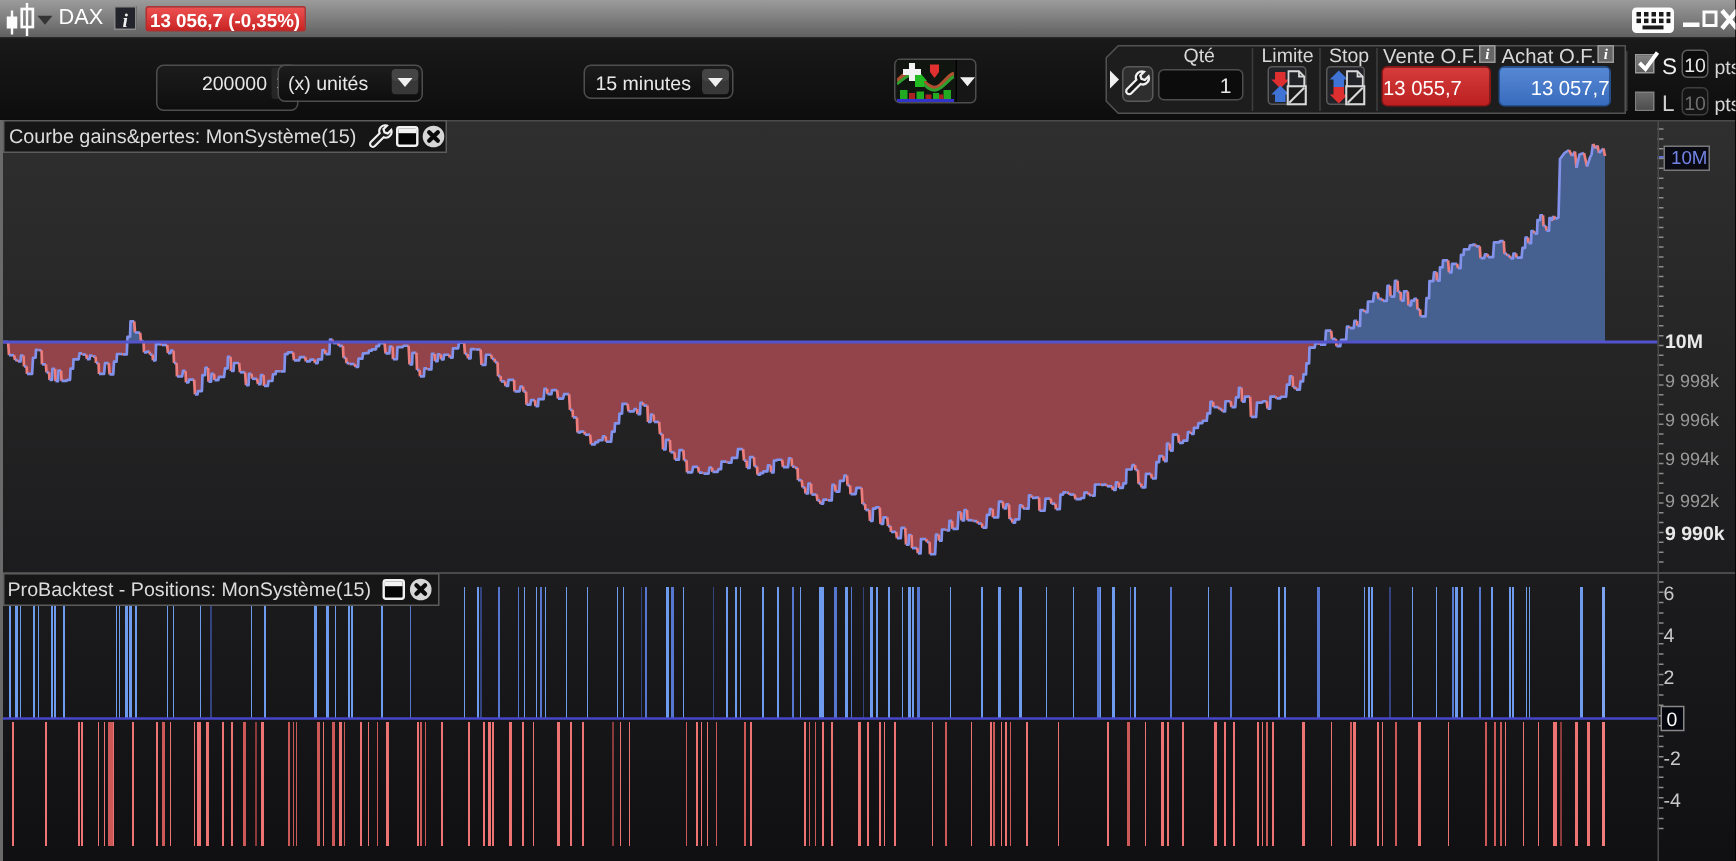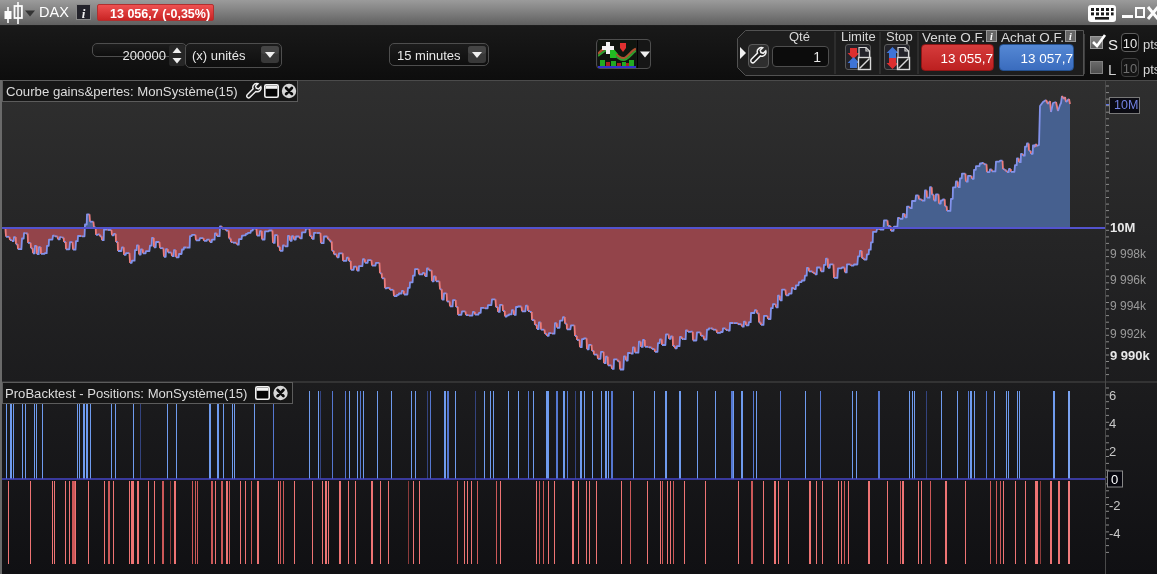--- a/index.html
+++ b/index.html
@@ -16,21 +16,21 @@
     <line x1="16" y1="2" x2="16" y2="24" stroke="#fdfdfd" stroke-width="1.6"></line>
     <rect x="12.5" y="6" width="7.4" height="12" fill="none" stroke="#fdfdfd" stroke-width="1.8"></rect>
   </svg>
   <svg width="18" height="26" style="position:absolute;left:24px;top:0">
     <path d="M1,10.5 L11,10.5 L6,16.5 Z" fill="#343434"></path>
   </svg>
   <div style="position:absolute;left:39px;top:4px;font-size:14.5px;font-weight:normal;color:#fff">DAX</div>
 
   <div style="position:absolute;left:76px;top:4px;width:15px;height:16px;background:#23232b;border:1px solid #8a8a8a;text-align:center;font-family:'Liberation Serif',serif;font-weight:bold;font-style:italic;font-size:13px;color:#efefef;line-height:17px">i</div>
 
-  <div style="position:absolute;left:97px;top:4px;height:17px;padding:1px 3px 1px 12px;background:linear-gradient(#ee5151,#c92424);border-radius:2px;border:1px solid #b03030;font-size:12.5px;font-weight:bold;color:#fff;line-height:16px">13 056,7 (-0,35%)</div>
+  <div style="position:absolute;left:97px;top:4px;height:17px;padding:1px 3px 1px 2px;background:linear-gradient(#ee5151,#c92424);border-radius:2px;border:1px solid #b03030;font-size:12.5px;font-weight:bold;color:#fff;line-height:16px">13 056,7 (-0,35%)</div>
 
   <svg width="30" height="20" style="position:absolute;left:1087px;top:4px">
     <rect x="1" y="1" width="28" height="17" rx="3" fill="#fdfdfd"></rect>
     <g fill="#1a1a1a">
       <rect x="4" y="4" width="3" height="3"></rect>
           <rect x="9" y="4" width="3" height="3"></rect>
           <rect x="14" y="4" width="3" height="3"></rect>
           <rect x="19" y="4" width="3" height="3"></rect>
           <rect x="24" y="4" width="2.6" height="3"></rect>
       <rect x="4" y="8.4" width="3" height="3"></rect>
@@ -43,21 +43,21 @@
   </svg>
   <div style="position:absolute;left:1122px;top:15px;width:11px;height:3px;background:#fdfdfd"></div>
   <div style="position:absolute;left:1135px;top:7px;width:10px;height:11px;border:2px solid #fdfdfd"></div>
   <svg width="14" height="16" style="position:absolute;left:1146px;top:5px">
     <path d="M2,2 L12,14 M12,2 L2,14" stroke="#fdfdfd" stroke-width="3"></path>
   </svg>
 </div>
 
 <div style="position:absolute;left:0;top:26px;width:1157px;height:54px;background:linear-gradient(#191919,#0d0d0d)">
 
-  <div style="position:absolute;left:92px;top:17px;width:95px;height:14px;border:1px solid #4e4e4e;border-radius:5px;background:linear-gradient(#1c1c1c,#0e0e0e)">
+  <div style="position:absolute;left:104px;top:17px;width:95px;height:31px;border:1px solid #4e4e4e;border-radius:5px;background:linear-gradient(#1c1c1c,#0e0e0e)">
     <div style="position:absolute;right:20px;top:4px;font-size:13px;color:#e8e8e8">200000</div>
     <svg width="18" height="23" style="position:absolute;right:0;top:0">
       <rect x="1" y="1" width="16" height="21" rx="2" fill="#262626"></rect>
       <path d="M4.5,9 L13.5,9 L9,3.5 Z" fill="#ededed"></path>
       <path d="M4.5,14 L13.5,14 L9,19.5 Z" fill="#ededed"></path>
     </svg>
   </div>
 
   <div style="position:absolute;left:185px;top:17px;width:97px;height:25px;border:1px solid #4e4e4e;border-radius:5px;background:linear-gradient(#1c1c1c,#0e0e0e)">
     <div style="position:absolute;left:6px;top:4px;font-size:13px;color:#e8e8e8">(x) unités</div>
@@ -140,21 +140,21 @@
       <path d="M4,13 L11,13 L11,8 L13.5,8 L7.5,2 L1.5,8 L4,8 Z" fill="#3f74d6"></path>
       <path d="M4,13 L11,13 L11,18 L13.5,18 L7.5,24 L1.5,18 L4,18 Z" fill="#dd2f2f"></path>
       <path d="M13,2.5 L20,2.5 L23.5,6 L23.5,13 L13,13 Z" fill="#23232a" stroke="#d8d8d8" stroke-width="1.2"></path>
       <path d="M20,2.5 L20,6 L23.5,6" fill="none" stroke="#d8d8d8" stroke-width="1.2"></path>
       <rect x="12.5" y="12.5" width="12" height="12" fill="#1a1a1a" stroke="#d8d8d8" stroke-width="1.4"></rect>
       <line x1="13.5" y1="23.5" x2="23.5" y2="13.5" stroke="#d8d8d8" stroke-width="1.4"></line>
     </svg>
   </div>
   <div style="position:absolute;left:922px;top:4px;font-size:13.5px;color:#d8d8d8">Vente O.F.</div>
   <div style="position:absolute;left:986px;top:4px;width:11px;height:12px;background:#666;border:1px solid #999;text-align:center;font-family:'Liberation Serif',serif;font-weight:bold;font-style:italic;font-size:10px;color:#fff;line-height:12px">i</div>
-  <div style="position:absolute;left:921px;top:18px;width:73px;height:27px;background:linear-gradient(#d63c3c,#bc2020);border:1px solid #8e1616;border-radius:4px;text-align:right;font-size:13.5px;color:#fff;line-height:27px">13 055,7</div>
+  <div style="position:absolute;left:921px;top:18px;width:73px;height:27px;background:linear-gradient(#d63c3c,#bc2020);border:1px solid #8e1616;border-radius:4px;text-align:left;font-size:13.5px;color:#fff;line-height:27px">13 055,7</div>
   <div style="position:absolute;left:1001px;top:4px;font-size:13.5px;color:#d8d8d8">Achat O.F.</div>
   <div style="position:absolute;left:1065px;top:4px;width:11px;height:12px;background:#666;border:1px solid #999;text-align:center;font-family:'Liberation Serif',serif;font-weight:bold;font-style:italic;font-size:10px;color:#fff;line-height:12px">i</div>
   <div style="position:absolute;left:999px;top:18px;width:75px;height:27px;background:linear-gradient(#5588d4,#3a6cbe);border:1px solid #24508e;border-radius:4px;text-align:right;font-size:13.5px;color:#fff;line-height:27px">13 057,7</div>
 
   <div style="position:absolute;left:1084px;top:8px;width:1px;height:40px;background:#3f3f3f"></div>
   <div style="position:absolute;left:1090px;top:10px;width:13px;height:13px;background:linear-gradient(#848484,#5e5e5e);border:1px solid #9a9a9a"></div>
   <svg width="20" height="18" style="position:absolute;left:1090px;top:6px">
     <path d="M3,10 L7,14 L15,3" stroke="#fff" stroke-width="2.6" fill="none"></path>
   </svg>
   <div style="position:absolute;left:1108px;top:10px;font-size:15px;color:#f0f0f0">S</div>

